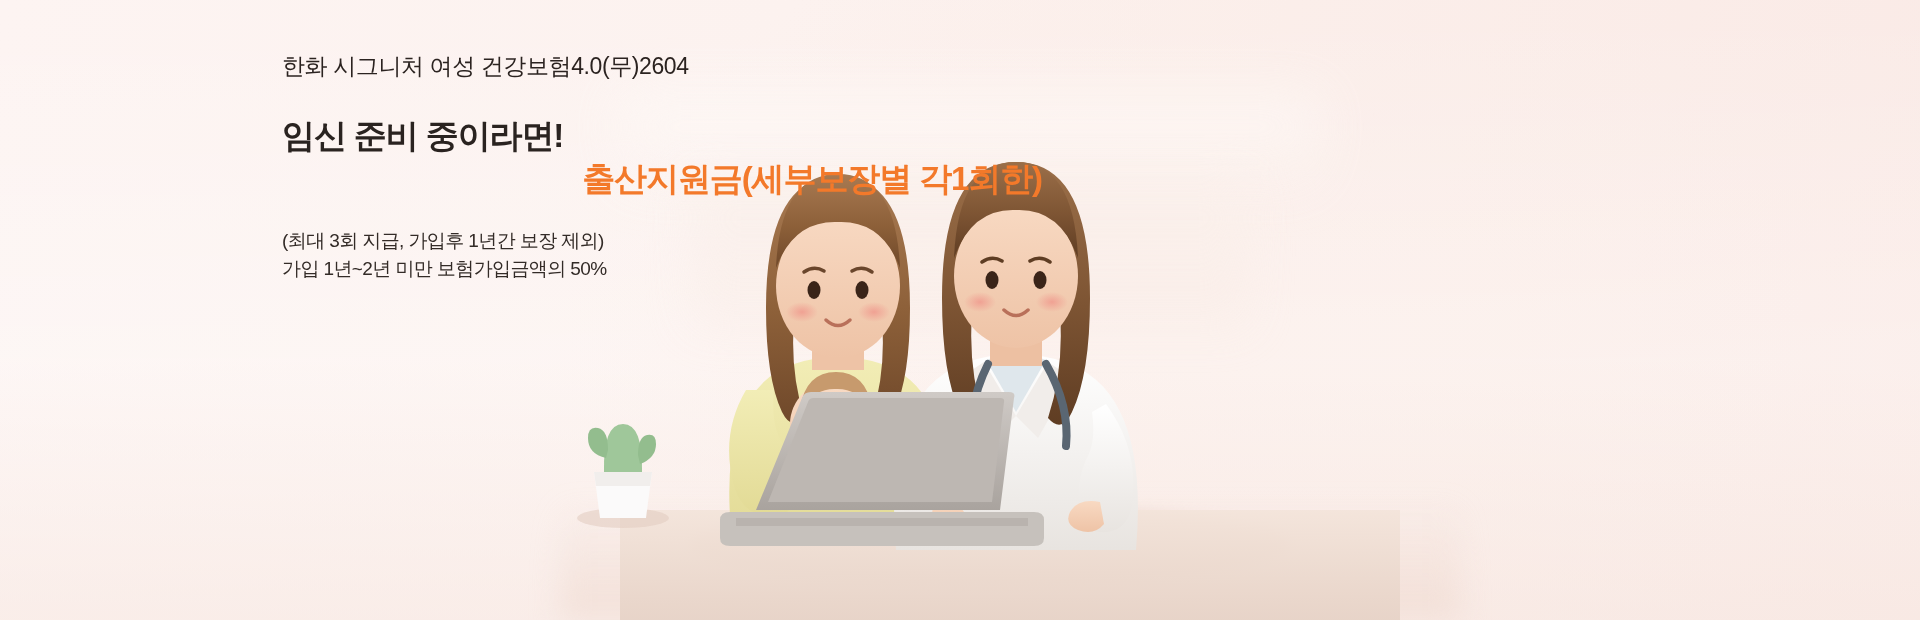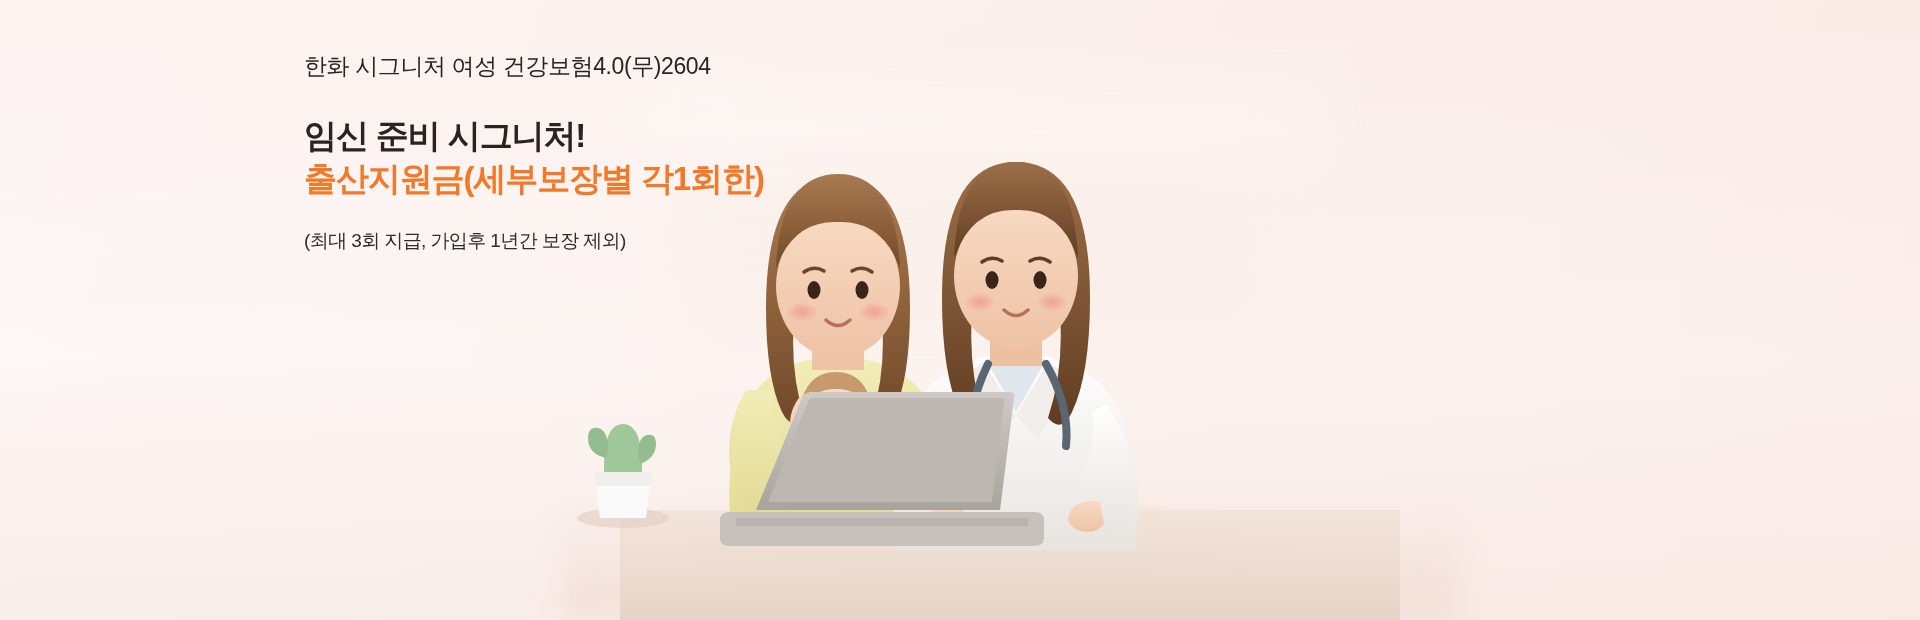--- a/index.html
+++ b/index.html
@@ -38,42 +38,42 @@
   }
   .bg-floor {
     position:absolute; left:560px; bottom:0; width:900px; height:120px;
     background:linear-gradient(180deg, rgba(243,226,218,0), rgba(238,216,206,.6));
     filter:blur(14px);
   }
 
   
   .copy {
     position:absolute;
-    left:304px; top:52px;
+    left:282px; top:52px;
     width:760px;
     z-index:6;
   }
   .product-name {
     font-size:23px;
     font-weight:400;
     color:#2b2320;
     letter-spacing:-0.4px;
     line-height:1.3;
     white-space:nowrap;
   }
   .headline { margin-top:32px; }
   .hl-line {
     font-size:33px;
     font-weight:700;
     letter-spacing:-1.1px;
     line-height:1.32;
     white-space:nowrap;
   }
   .hl-dark   { color:#2a2320; }
-  .hl-accent { color:#f3792a; }
+  .hl-accent { color:#f3792a;text-align:right; }
 
   .subcopy { margin-top:26px; }
   .sub-line {
     font-size:19px;
     font-weight:400;
     color:#332b27;
     letter-spacing:-0.6px;
     line-height:1.45;
     white-space:nowrap;
   }
@@ -95,26 +95,27 @@
   <div class="bg-wash"></div>
   <div class="bg-shelf2"></div>
   <div class="bg-shelf"></div>
   <div class="bg-floor"></div>
 
   <div class="copy">
 
     <div class="product-name">한화 시그니처 여성 건강보험4.0(무)2604</div>
 
     <div class="headline">
-      <div class="hl-line hl-dark">임신 준비 시그니처!</div>
+      <div class="hl-line hl-dark">임신 준비 중이라면!</div>
       <div class="hl-line hl-accent">출산지원금(세부보장별 각1회한)</div>
     </div>
 
     <div class="subcopy">
       <div class="sub-line">(최대 3회 지급, 가입후 1년간 보장 제외)</div>
+      <div class="sub-line">가입 1년~2년 미만 보험가입금액의 50%</div>
     </div>
 
   </div>
 
   <div class="art">
     <svg viewBox="0 0 900 580" xmlns="http://www.w3.org/2000/svg">
       <defs>
         <linearGradient id="skin" x1="0" y1="0" x2="0" y2="1">
           <stop offset="0%" stop-color="#f8d9c2"></stop>
           <stop offset="100%" stop-color="#eec3a6"></stop>

